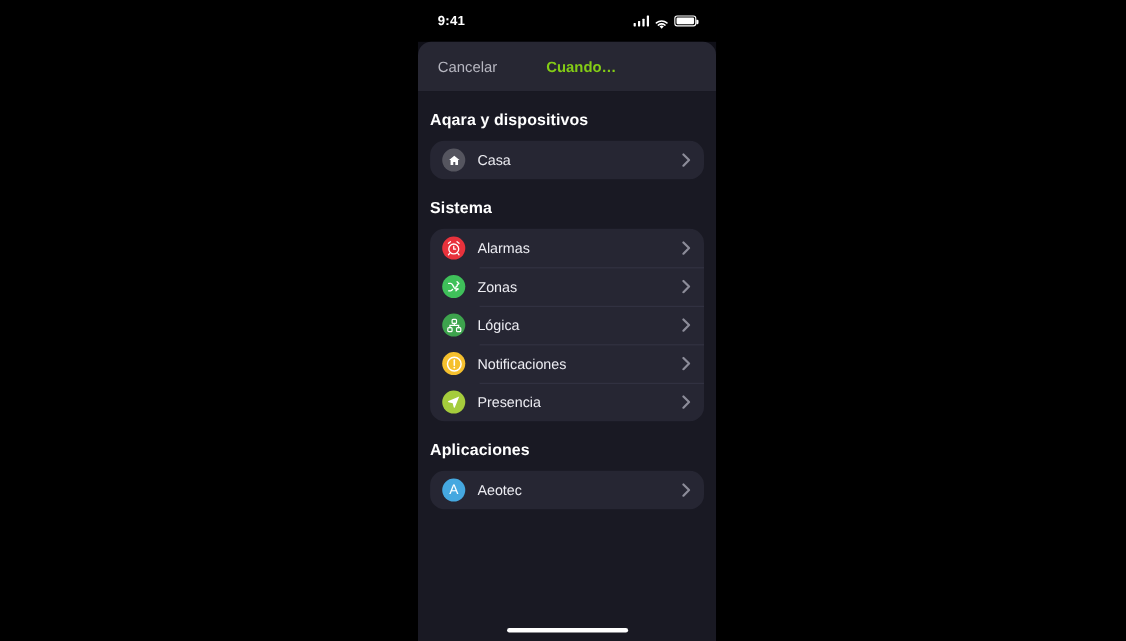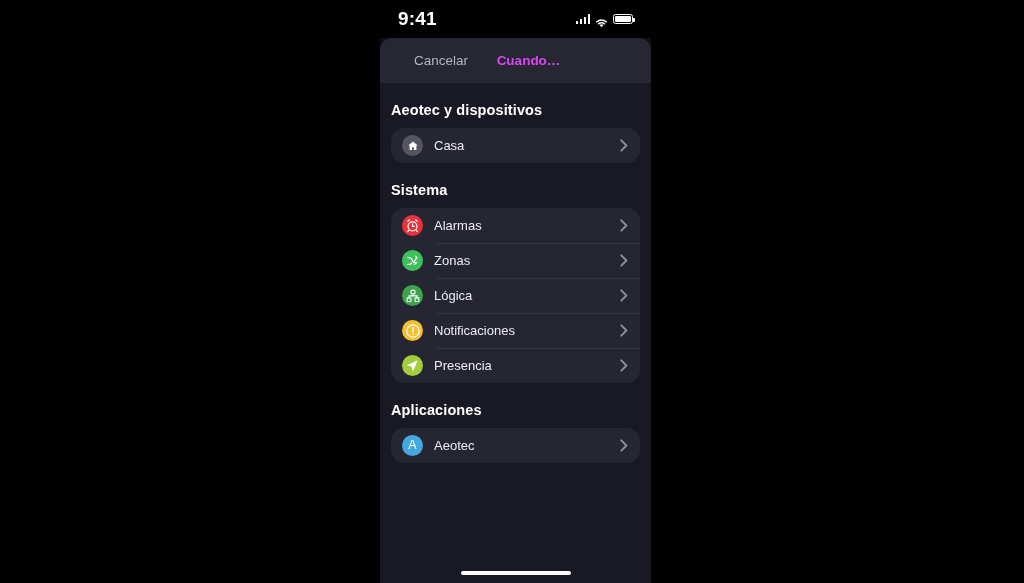--- a/index.html
+++ b/index.html
@@ -19,21 +19,21 @@
   }
 
   
   .statusbar {
     position:relative; height:38px; width:100%;
     background:#000;
     display:flex; align-items:center;
     padding:0 18px;
   }
   .status-time {
-    color:#fff; font-size:19px; font-weight:bold; letter-spacing:.2px;
+    color:#fff; font-size:12px; font-weight:bold; letter-spacing:.2px;
   }
   .status-right {
     margin-left:auto; display:flex; align-items:center; gap:5px;
   }
   .sig { display:flex; align-items:flex-end; gap:1.5px; height:10px; }
   .sig i { display:block; width:2.5px; background:#fff; border-radius:.5px; }
   .sig i:nth-child(1){height:3.5px;} .sig i:nth-child(2){height:5.5px;}
   .sig i:nth-child(3){height:7.5px;} .sig i:nth-child(4){height:10px;}
   .wifi { width:13px; height:10px; position:relative; }
   .batt {
@@ -49,25 +49,25 @@
   
   .navbar {
     position:relative;
     background:#272733;
     border-radius:12px 12px 0 0;
     height:45px;
     display:flex; align-items:center;
     padding:0 18px;
   }
   .nav-cancel {
-    color:#b6b6c0; font-size:13.5px;margin-left:16px;
+    color:#b6b6c0; font-size:13.5px;
   }
   .nav-title {
     position:absolute; left:0; right:0; text-align:center;
-    color:#d946ef; font-size:13.5px; font-weight:bold;
+    color:#84cc16; font-size:13.5px; font-weight:bold;
     pointer-events:none;
     padding-left:26px;
   }
 
   
   .sheet {
     background:#191923;
     height:calc(583px - 38px - 45px);
     overflow:hidden;
     padding-bottom:18px;
@@ -152,21 +152,21 @@
           </span>
       </span>
     </div>
 
     <div class="navbar">
       <span class="nav-cancel">Cancelar</span>
       <span class="nav-title">Cuando…</span>
     </div>
 
     <div class="sheet" id="sheet">
-        <div class="section-title">Aeotec y dispositivos</div>
+        <div class="section-title">Aqara y dispositivos</div>
         <div class="card">
           <div class="row">
             <span class="row-icon" style="background: rgb(85, 85, 95);">
               <svg width="12" height="12" viewBox="0 0 24 24" fill="white">
                 <path d="M12 3 2.5 11h2.7v9h5v-5.6h3.6V20h5v-9h2.7z"></path>
               </svg>
             </span>
             <span class="row-label">Casa</span>
             <span class="chev">
               <svg width="8" height="13" viewBox="0 0 8 13" fill="none" stroke="currentColor" stroke-width="2" stroke-linecap="round" stroke-linejoin="round">

